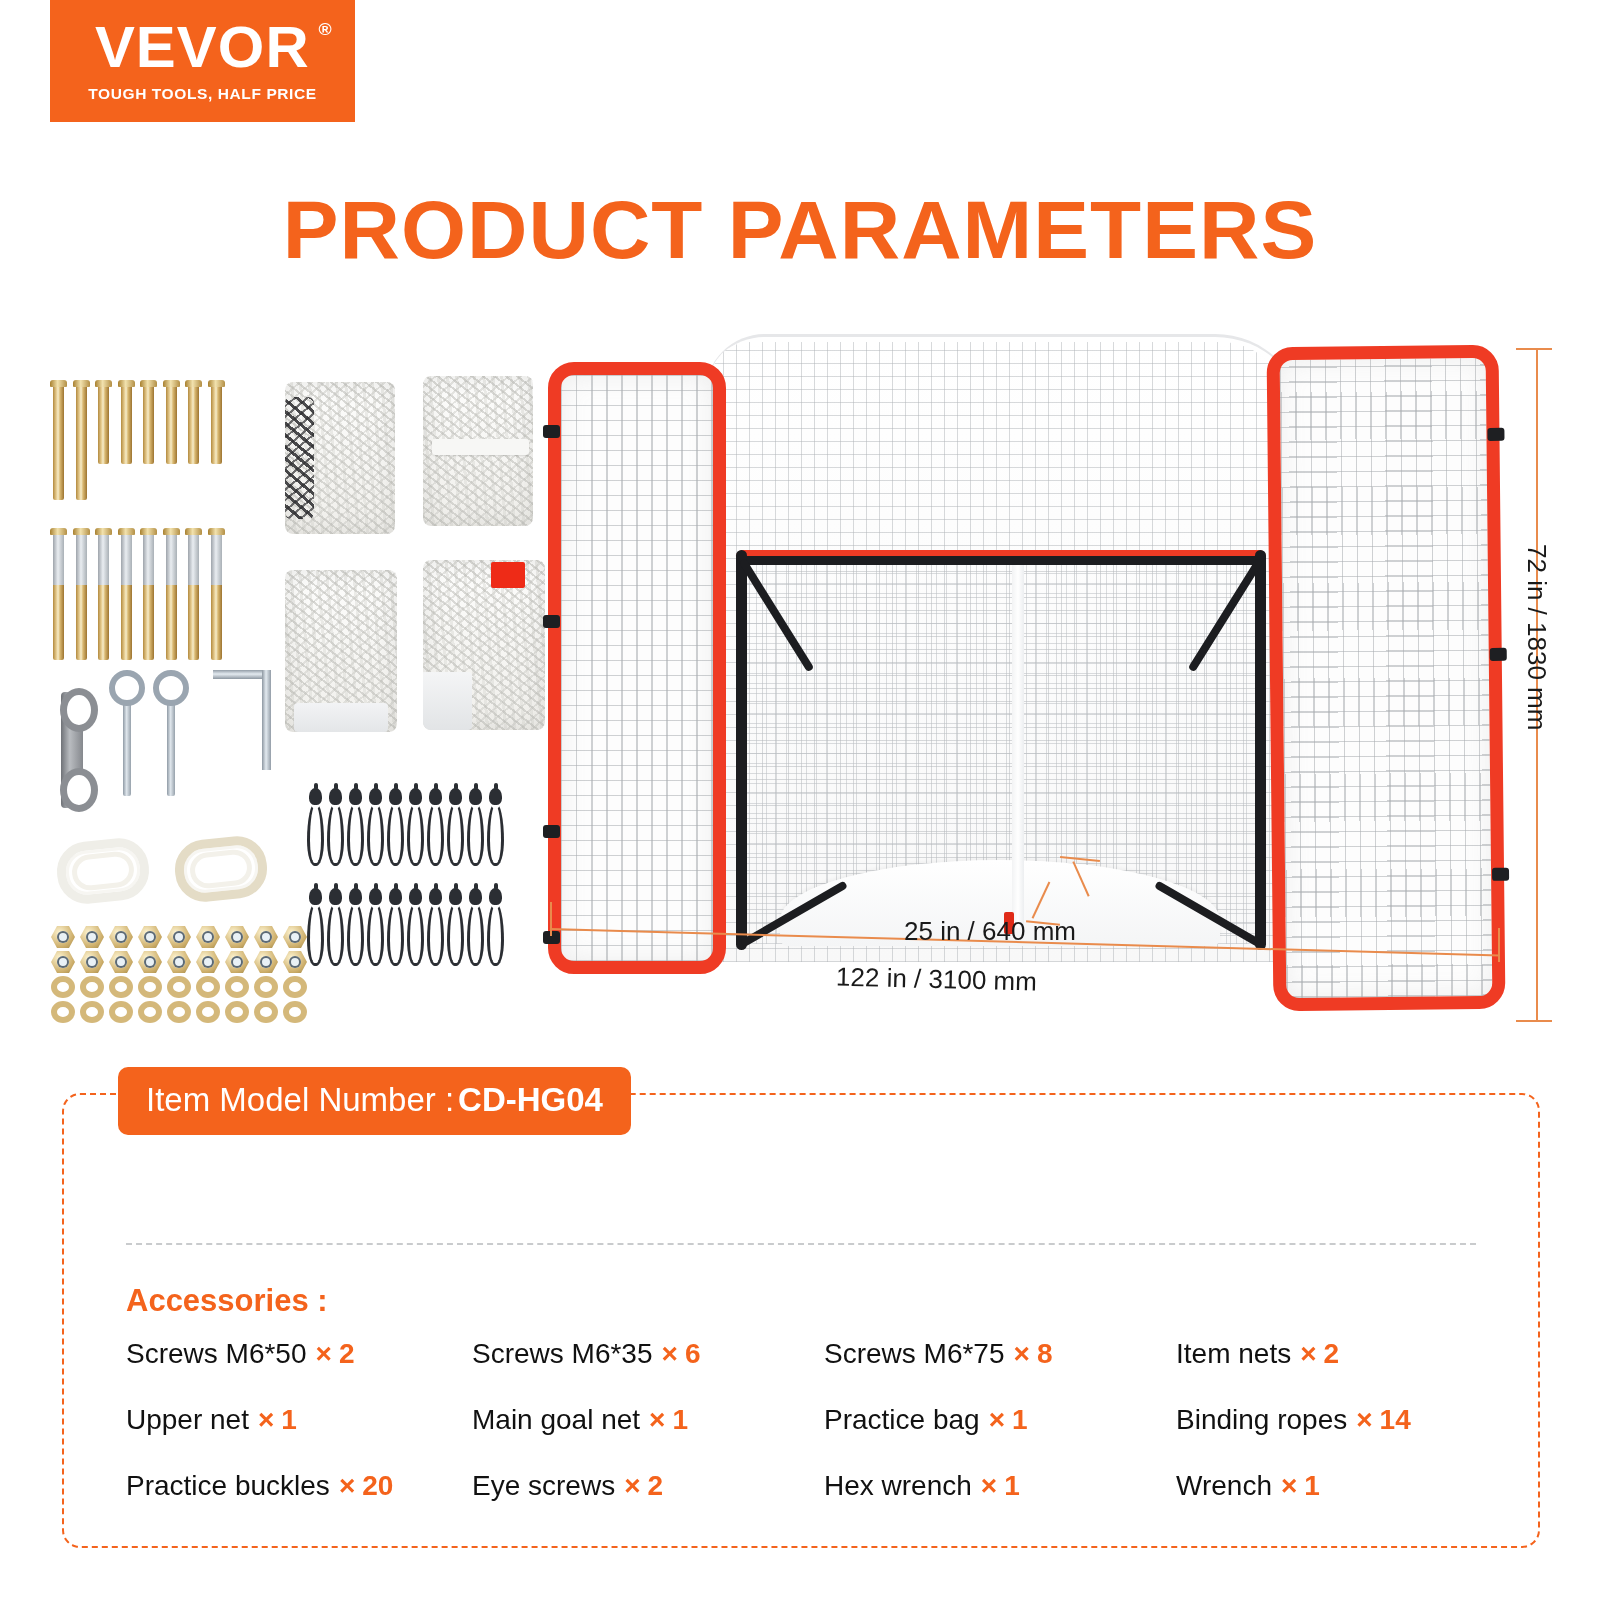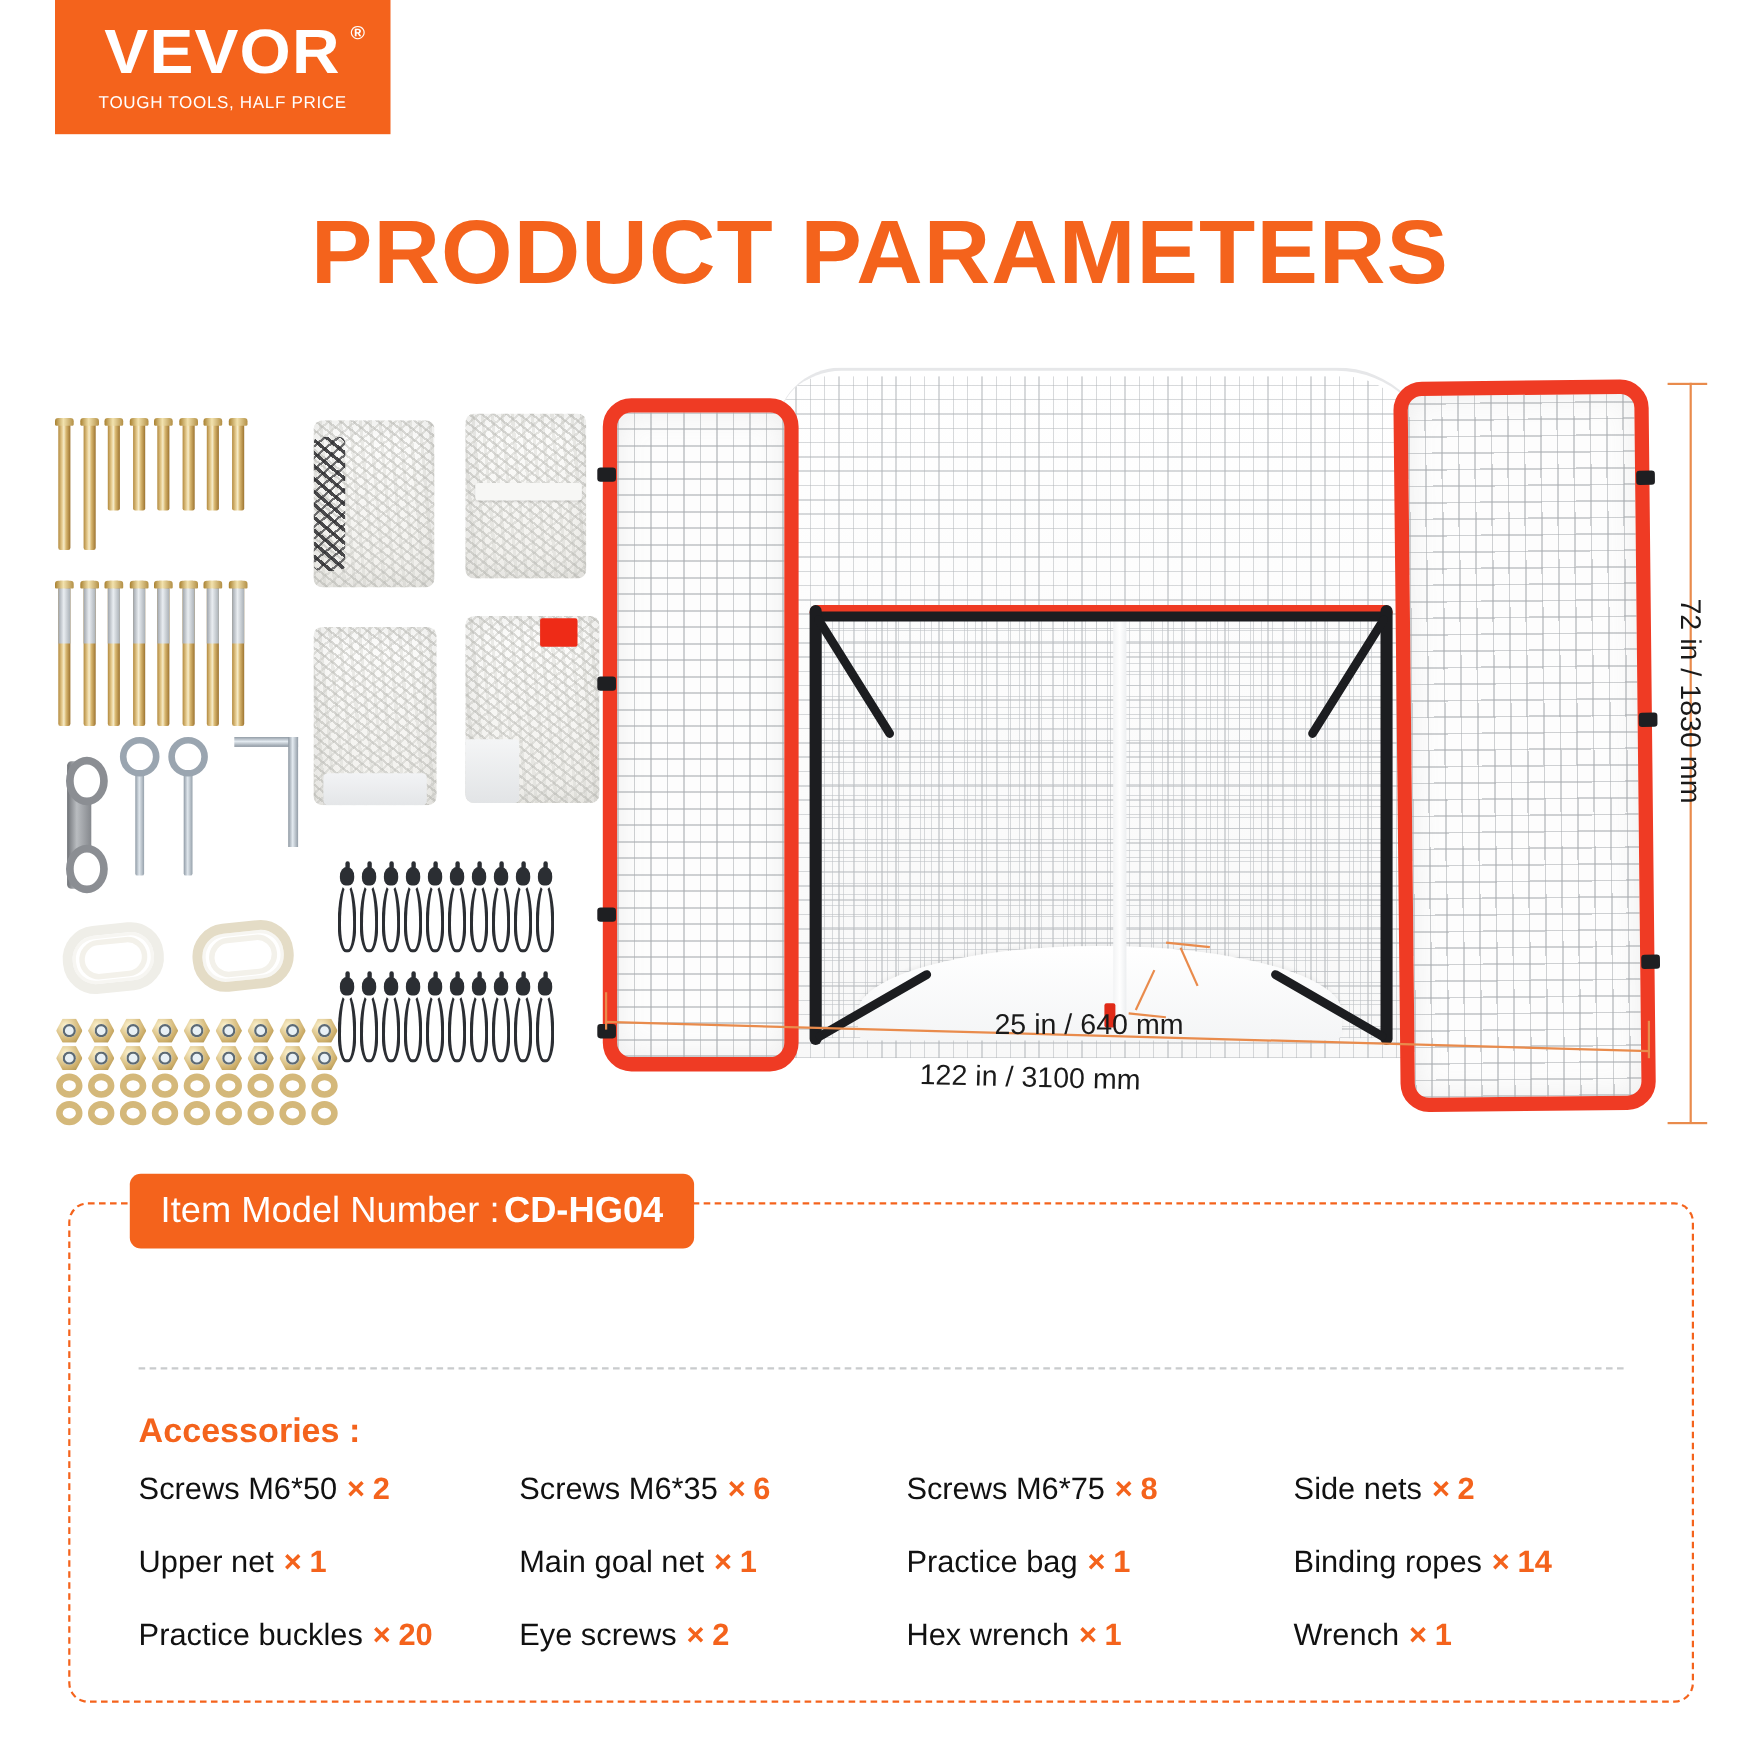--- a/index.html
+++ b/index.html
@@ -24,21 +24,21 @@
     color: #fff; font-weight: 800; font-size: 57px;
     letter-spacing: 1px; line-height: 1;
     font-family: "Liberation Sans", sans-serif;
     transform: scaleX(1.05);
   }
   .logo-reg {
     position: absolute; right: -22px; top: 2px;
     font-size: 17px; font-weight: 700;
   }
   .logo-tag {
-    color: #fff; font-size: 15.5px; font-weight: 400;
+    color: #fff; font-size: 15.5px; font-weight: 700;
     letter-spacing: 0.6px; margin-top: 9px;
   }
 
   
   .title {
     position: absolute; left: 0; right: 0; top: 180;
     top: 183px;
     text-align: center;
     color: #F4631C;
     font-size: 82px; font-weight: 800;
@@ -522,21 +522,21 @@
       <span>Screws M6*35</span>
       <span class="acc-x">×</span>
       <span class="acc-n">6</span>
     </div>
     <div class="acc-cell">
       <span>Screws M6*75</span>
       <span class="acc-x">×</span>
       <span class="acc-n">8</span>
     </div>
     <div class="acc-cell">
-      <span>Side nets</span>
+      <span>Item nets</span>
       <span class="acc-x">×</span>
       <span class="acc-n">2</span>
     </div>
 
     <div class="acc-cell">
       <span>Upper net</span>
       <span class="acc-x">×</span>
       <span class="acc-n">1</span>
     </div>
     <div class="acc-cell">

